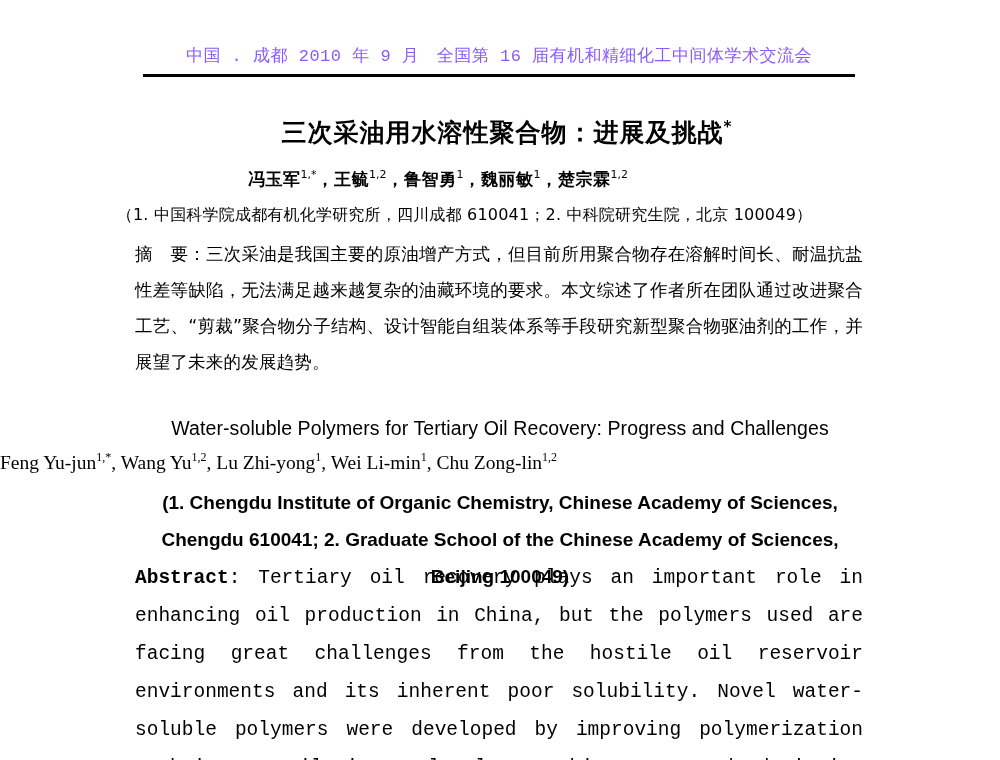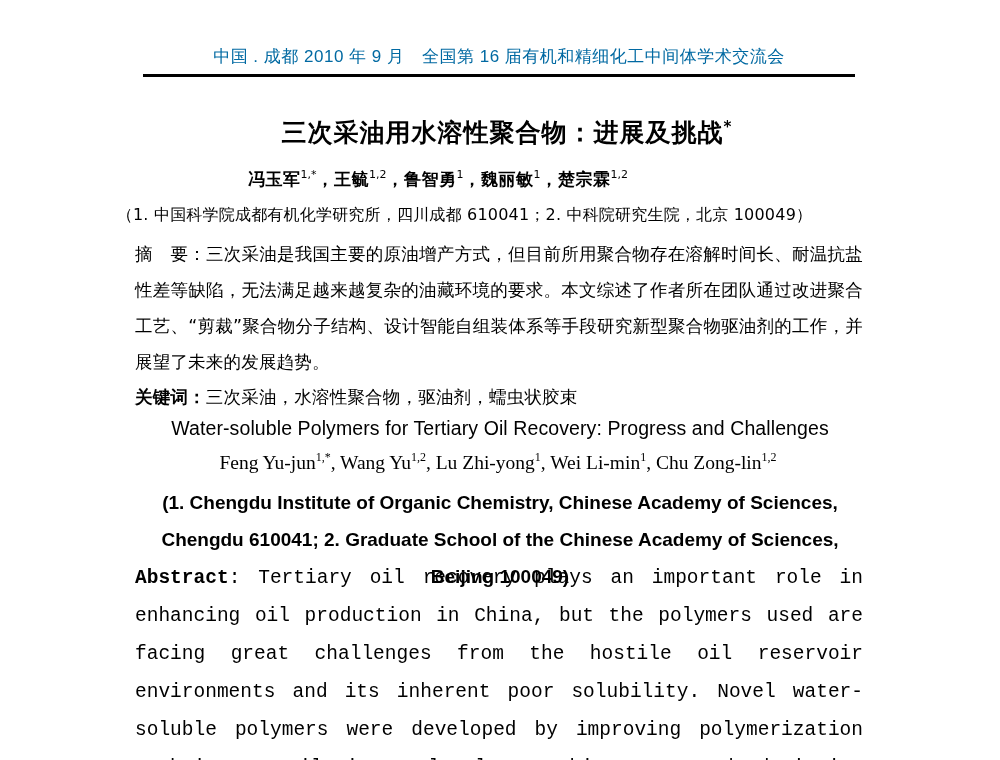--- a/index.html
+++ b/index.html
@@ -26,25 +26,25 @@
 
   
   .header-block {
     position: absolute;
     left: 143px;
     top: 44px;
     width: 712px;
   }
   .header-text {
     text-align: center;
-    font-family: Liberation Sans, sans-serif;
+    font-family: Liberation Mono, monospace;
     font-size: 17px;
     letter-spacing: 0.5px;
     line-height: 26px;
-    color: #0369a1;
+    color: #8b5cf6;
     white-space: nowrap;
   }
   .header-rule {
     margin-top: 4px;
     height: 3px;
     background: #000;
     width: 100%;
   }
 
   
@@ -140,21 +140,21 @@
     letter-spacing: 0.1px;
     white-space: nowrap;
   }
 
   
   .en-authors {
     position: absolute;
     left: 0;
     top: 450px;
     width: 996px;
-    text-align: center;
+    text-align: left;
     font-family: "Liberation Serif", "DejaVu Serif", serif;
     font-size: 19.5px;
     white-space: nowrap;
   }
   .en-authors sup {
     font-size: 12px;
     vertical-align: super;
   }
 
   
@@ -207,23 +207,20 @@
   <div class="cn-authors">
     <span>冯玉军</span><sup>1,*</sup>，<span>王毓</span><sup>1,2</sup>，<span>鲁智勇</span><sup>1</sup>，<span>魏丽敏</span><sup>1</sup>，<span>楚宗霖</span><sup>1,2</sup>
   </div>
 
   <div class="cn-affil">（1. 中国科学院成都有机化学研究所，四川成都 610041；2. 中科院研究生院，北京 100049）</div>
 
   <div class="cn-body">
     <span class="lbl">摘　要：</span><span>三次采油是我国主要的原油增产方式，但目前所用聚合物存在溶解时间长、耐温抗盐性差等缺陷，无法满足越来越复杂的油藏环境的要求。本文综述了作者所在团队通过改进聚合工艺、“剪裁”聚合物分子结构、设计智能自组装体系等手段研究新型聚合物驱油剂的工作，并展望了未来的发展趋势。</span>
   </div>
 
-  <div class="cn-kw">
-    <span class="lbl">关键词：</span><span>三次采油，水溶性聚合物，驱油剂，蠕虫状胶束</span>
-  </div>
 
   <div class="en-title">Water-soluble Polymers for Tertiary Oil Recovery: Progress and Challenges</div>
 
   <div class="en-authors">
     <span>Feng Yu-jun</span><sup>1,*</sup>, <span>Wang Yu</span><sup>1,2</sup>, <span>Lu Zhi-yong</span><sup>1</sup>, <span>Wei Li-min</span><sup>1</sup>, <span>Chu Zong-lin</span><sup>1,2</sup>
   </div>
 
   <div class="en-affil">(1. Chengdu Institute of Organic Chemistry, Chinese Academy of Sciences, Chengdu 610041; 2. Graduate School of the Chinese Academy of Sciences, Beijing 100049)</div>
 
   <div class="en-abstract">

